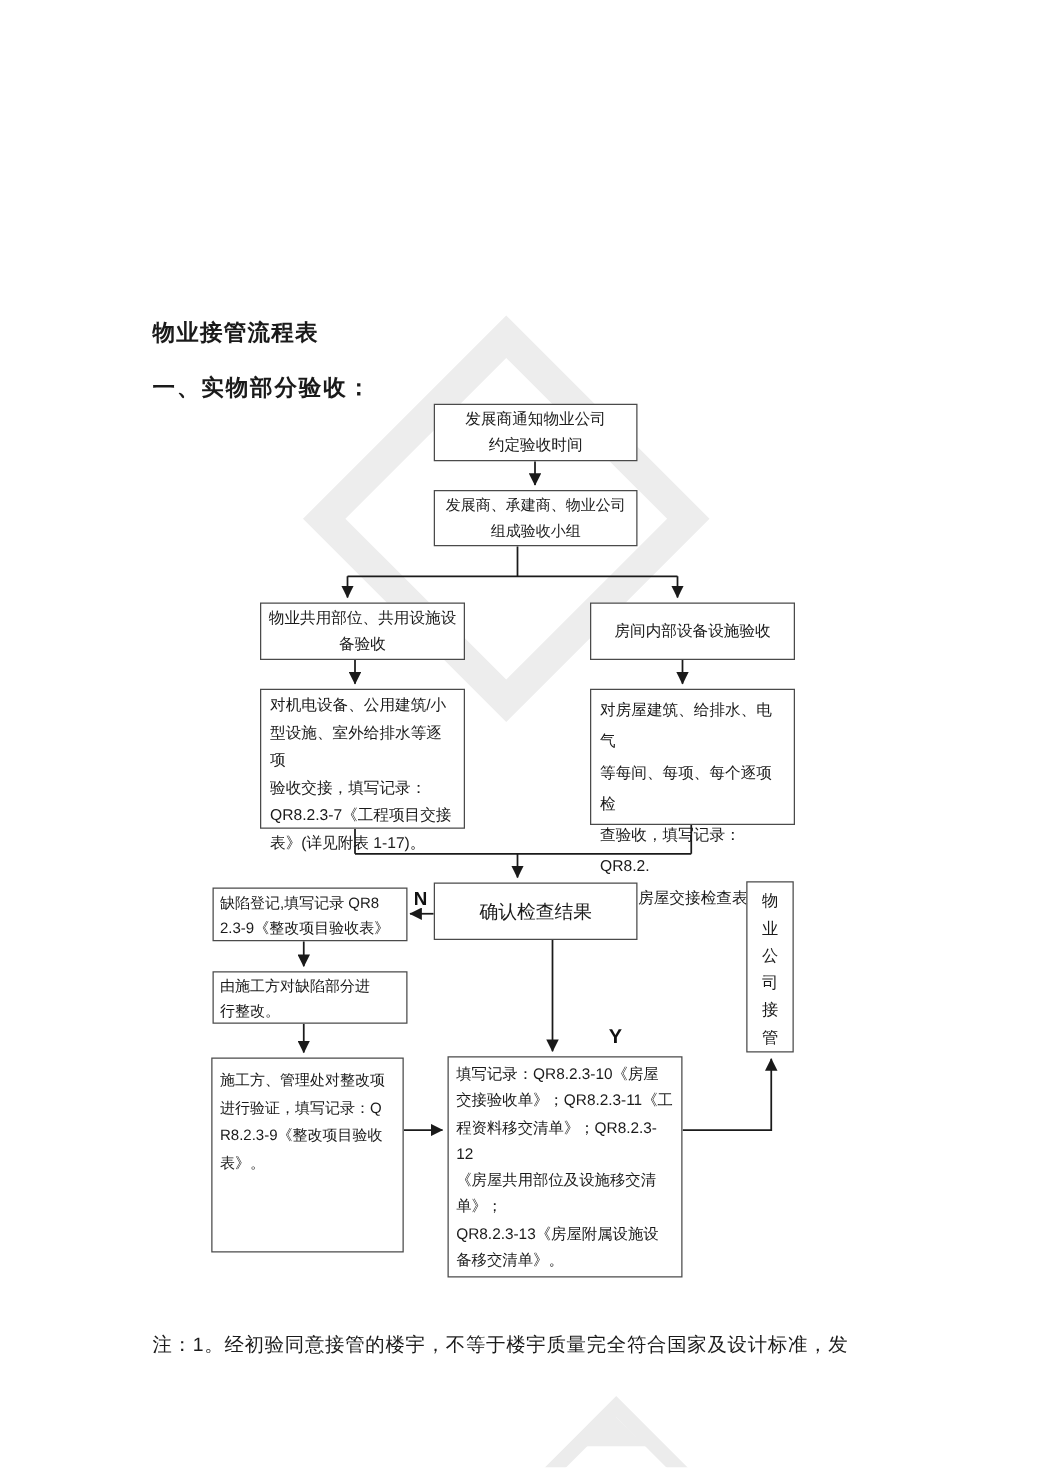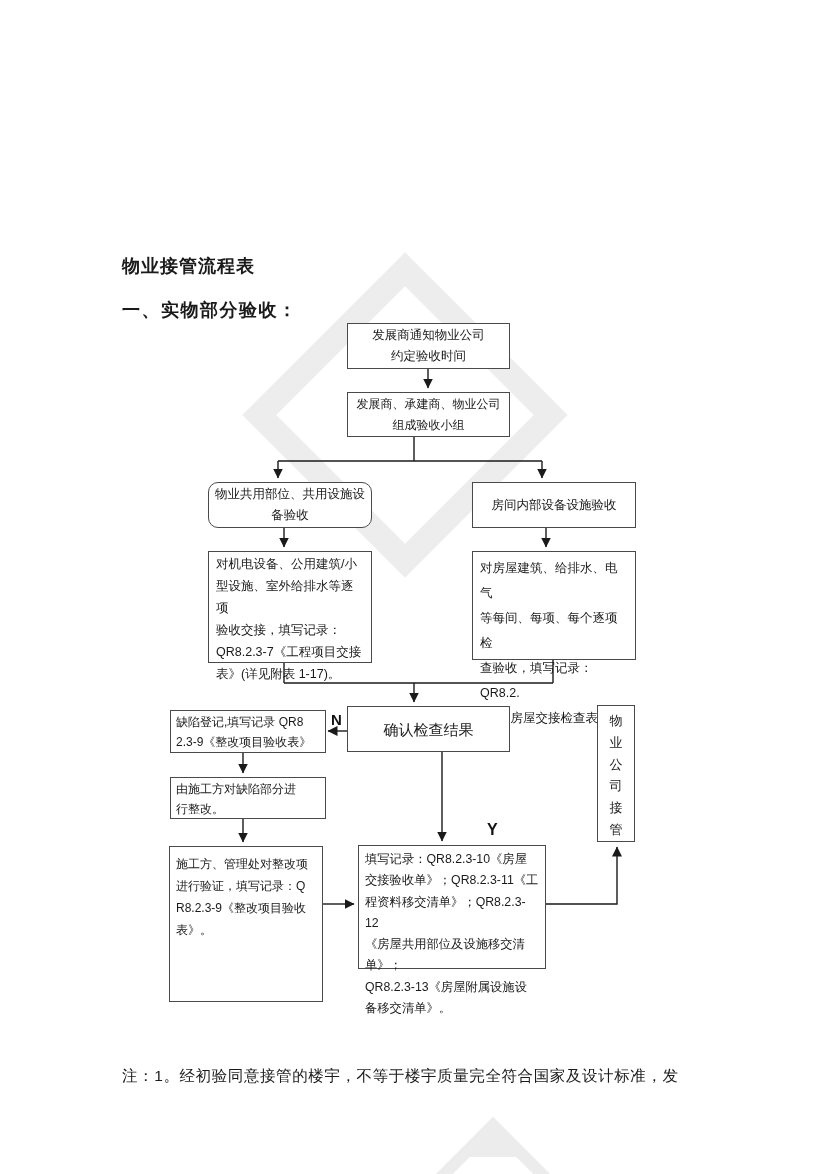--- a/index.html
+++ b/index.html
@@ -89,21 +89,21 @@
   <div class="doc-title">物业接管流程表</div>
   <div class="doc-heading">一、实物部分验收：</div>
   <div class="footnote">注：1。经初验同意接管的楼宇，不等于楼宇质量完全符合国家及设计标准，发</div>
 
   <div class="node center" style="left:347px;top:392px;width:163px;height:45px;font-size:12px;">发展商、承建商、物业公司
 组成验收小组</div>
 
   <div class="node center" style="left:347px;top:323px;width:163px;height:46px;">发展商通知物业公司
 约定验收时间</div>
 
-  <div class="node center" style="left:208px;top:482px;width:164px;height:46px;border-radius:10px;">物业共用部位、共用设施设
+  <div class="node center" style="left:208px;top:482px;width:164px;height:46px;">物业共用部位、共用设施设
 备验收</div>
 
   <div class="node center" style="left:472px;top:482px;width:164px;height:46px;">房间内部设备设施验收</div>
 
   <div class="node para" style="left:208px;top:551px;width:164px;height:112px;line-height:22px;padding-top:1px;">对机电设备、公用建筑/小
 型设施、室外给排水等逐项
 验收交接，填写记录：
 QR8.2.3-7《工程项目交接
 表》(详见附表 1-17)。</div>
 
@@ -118,21 +118,21 @@
 2.3-9《整改项目验收表》</div>
 
   <div class="node para" style="left:170px;top:777px;width:156px;height:42px;font-size:12px;line-height:20px;padding:1px 5px;">由施工方对缺陷部分进
 行整改。</div>
 
   <div class="node para" style="left:169px;top:846px;width:154px;height:156px;font-size:12px;line-height:22px;padding:6px 6px;">施工方、管理处对整改项
 进行验证，填写记录：Q
 R8.2.3-9《整改项目验收
 表》。</div>
 
-  <div class="node para" style="left:358px;top:845px;width:188px;height:124px;font-size:12.3px;line-height:21.3px;padding:3px 6px;">填写记录：QR8.2.3-10《房屋
+  <div class="node para" style="left:358px;top:845px;width:188px;height:177px;font-size:12.3px;line-height:21.3px;padding:3px 6px;">填写记录：QR8.2.3-10《房屋
 交接验收单》；QR8.2.3-11《工
 程资料移交清单》；QR8.2.3-12
 《房屋共用部位及设施移交清
 单》；
 QR8.2.3-13《房屋附属设施设
 备移交清单》。</div>
 
   <div class="node" style="left:597px;top:705px;width:38px;height:137px;font-size:13px;line-height:21.8px;text-align:center;padding-top:4px;">物
 业
 公

